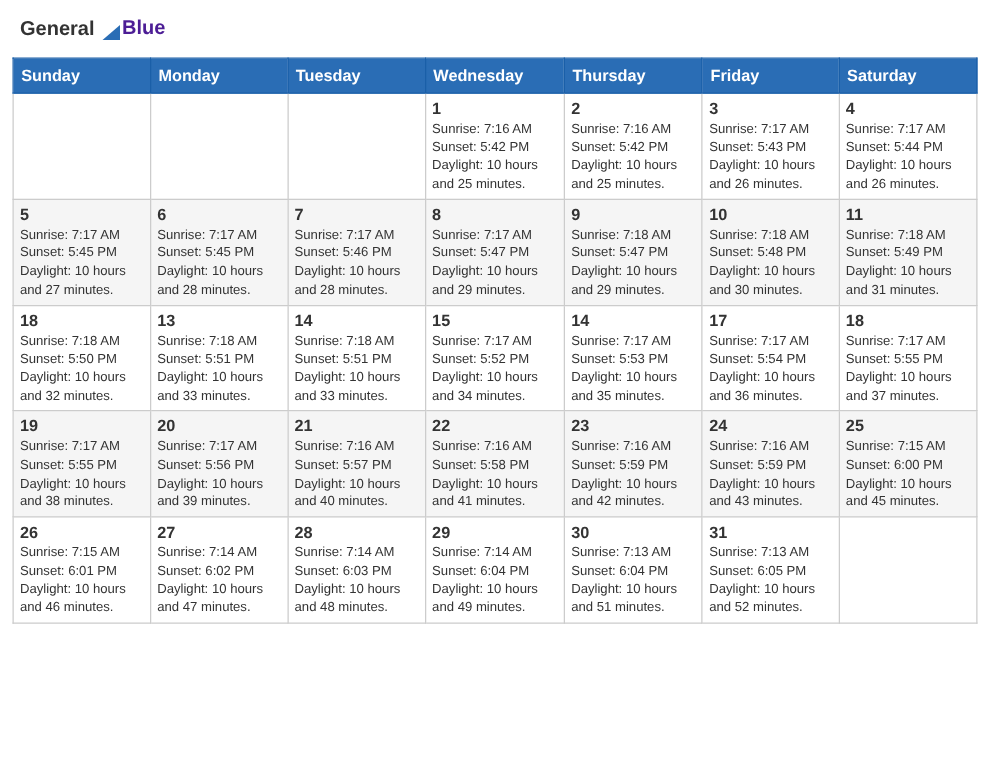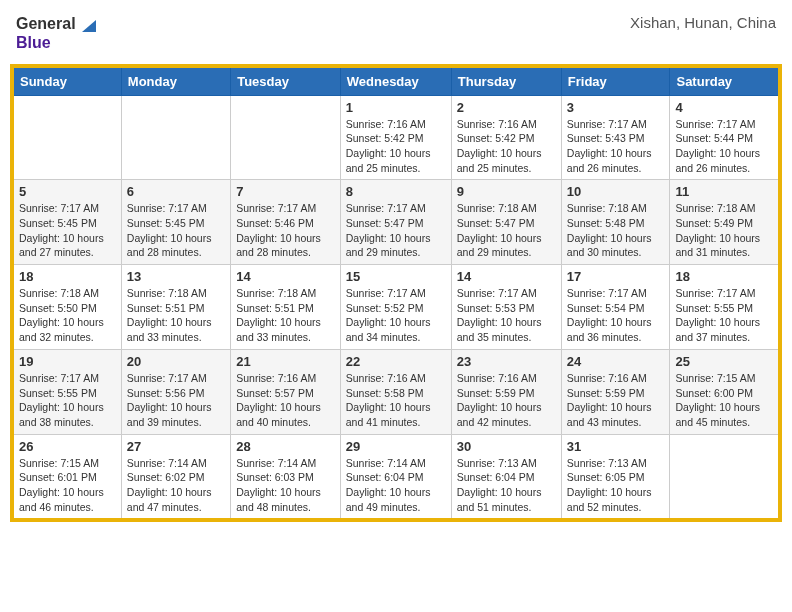--- a/index.html
+++ b/index.html
@@ -30,21 +30,21 @@
       font-weight: bold;
       color: #333;
     }
     .location {
       font-size: 15px;
       color: #555;
     }
     .calendar {
       width: 100%;
       border-collapse: collapse;
-      border: 4px solid #eab308;
+      border: 1px solid #eab308;
     }
     .calendar th {
       background-color: #2a6db5;
       color: #fff;
       text-align: left;
       padding: 6px 6px;
       font-size: 13px;
       font-weight: bold;
       border: 1px solid #1a5fa8;
     }
@@ -76,32 +76,31 @@
     }
     .calendar tr:nth-child(even) .empty-cell {
       background: #f5f5f5 !important;
     }
   </style>
 </head>
 <body>
 
 <div class="header">
   <div class="logo">
-    <div style="display:flex;flex-direction:column;line-height:1.1;">
+    <div style="display:flex;line-height:1.1;">
       <div style="display:flex;align-items:center;gap:2px;">
         <span style="font-size:16px;font-weight:bold;color:#333;">General</span>
         <svg width="20" height="20" viewBox="0 0 20 20">
           <polygon points="4,18 18,18 18,6" fill="#2a6db5"></polygon>
         </svg>
       </div>
       <span style="font-size:16px;font-weight:bold;color:#4c1d95;">Blue</span>
     </div>
   </div>
   <div class="title-area">
-    <div class="location">Xishan, Hunan, China</div>
   </div>
 </div>
 
 <table class="calendar">
   <thead>
     <tr>
     <th>Sunday</th>
         <th>Monday</th>
         <th>Tuesday</th>
         <th>Wednesday</th>

